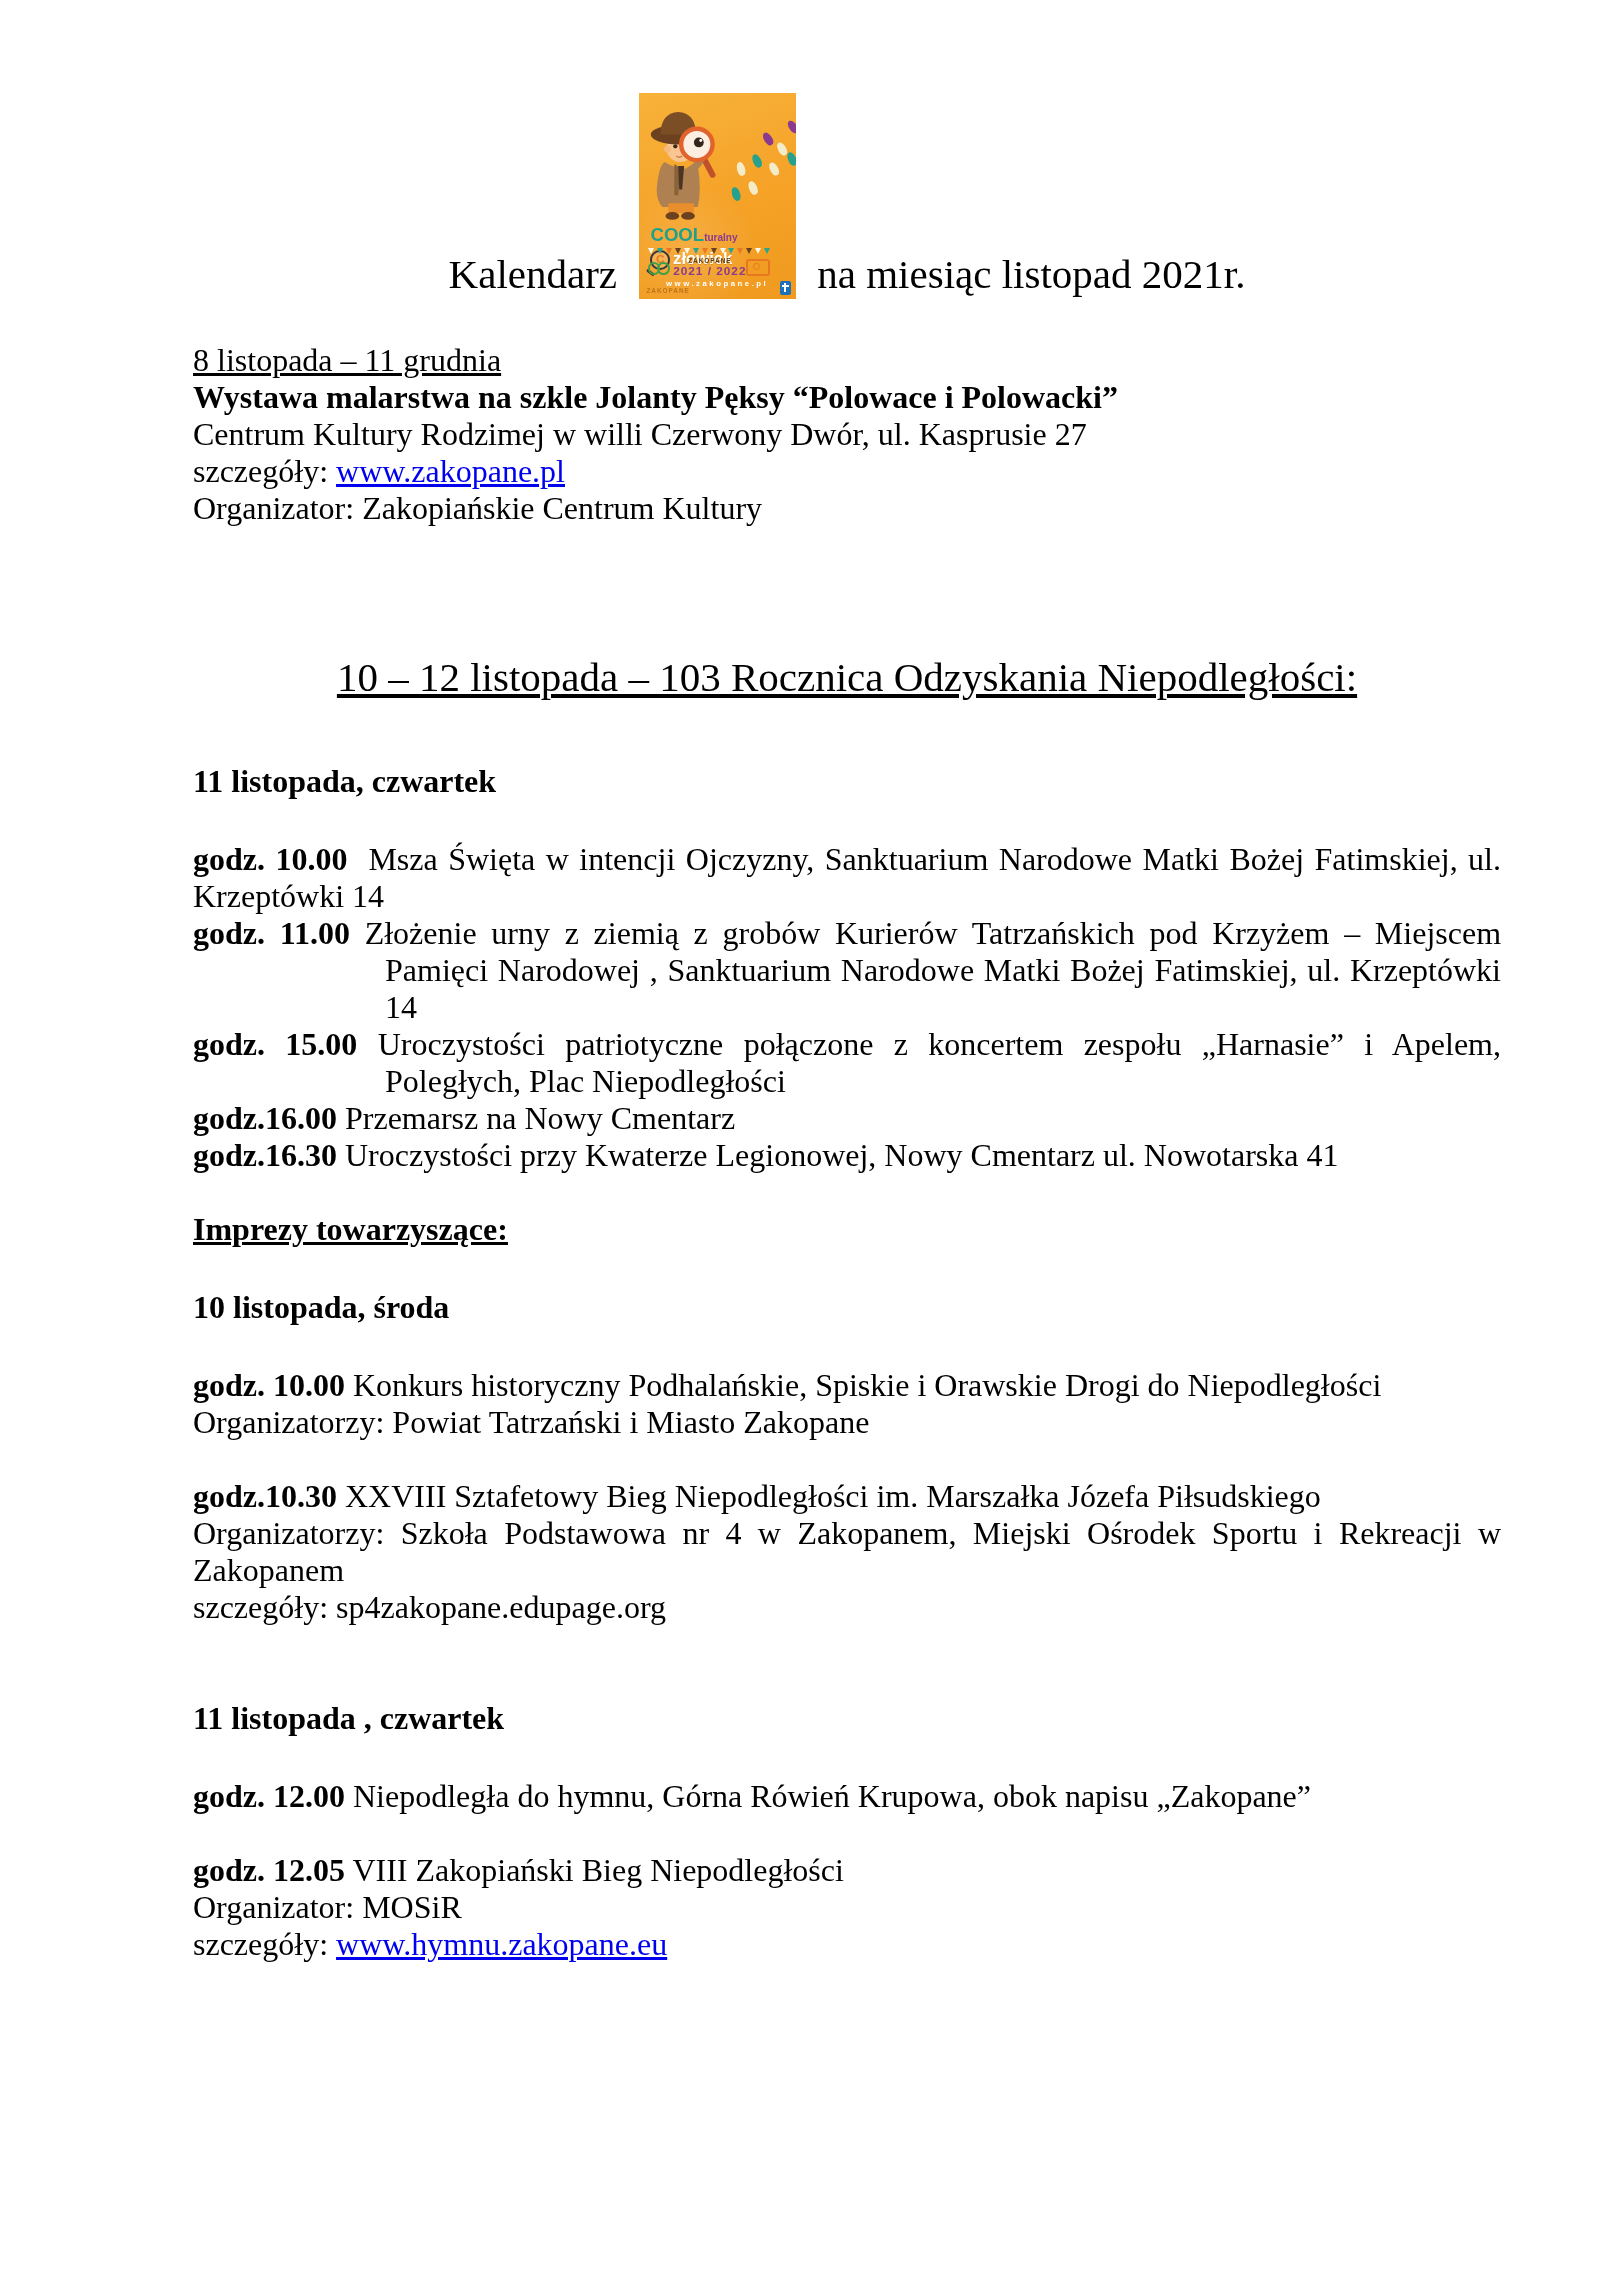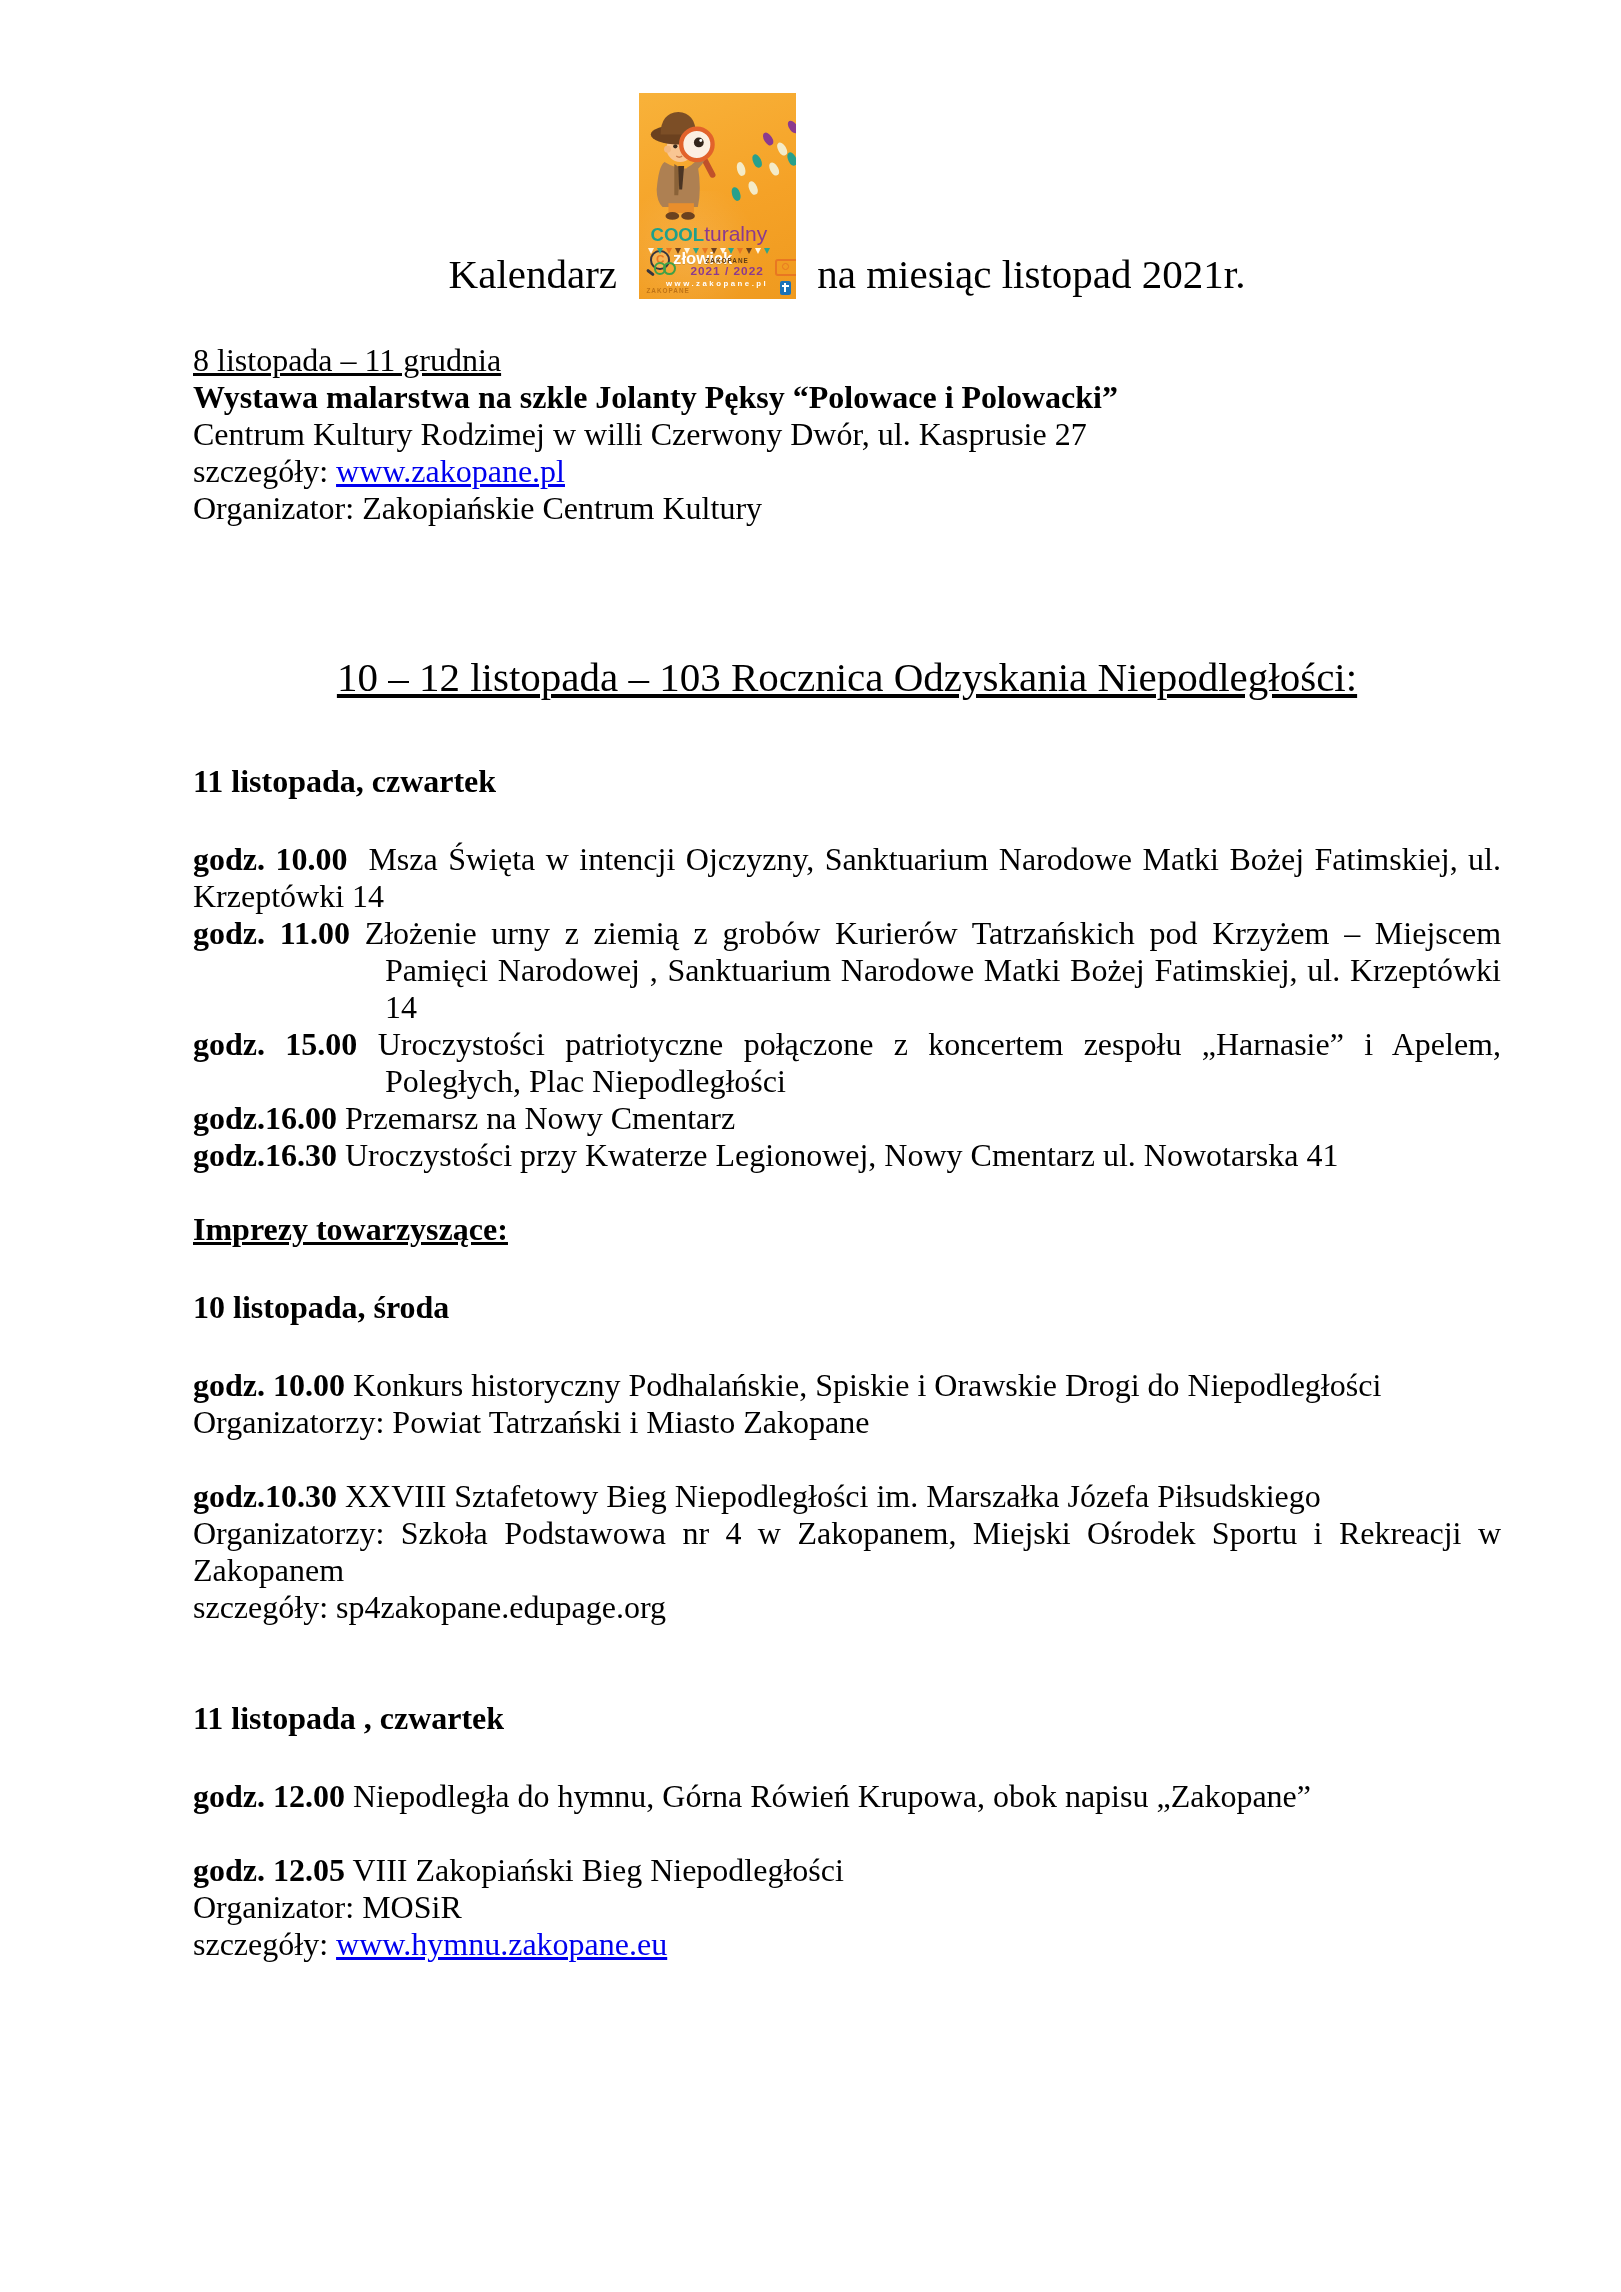--- a/index.html
+++ b/index.html
@@ -36,35 +36,35 @@
     font-family:"Liberation Sans","DejaVu Sans",sans-serif;
   }
   .poster .swirl{
     position:absolute;left:-29px;bottom:-9.8px;width:157px;height:118px;
     background:radial-gradient(circle,rgba(255,255,255,0.14) 0%,rgba(255,255,255,0) 70%);
   }
   .p-boy{position:absolute;left:2px;top:11.8px;}
   .fp{position:absolute;width:7.8px;height:13.7px;border-radius:50% 50% 45% 45%;}
   .p-brand{position:absolute;left:11.8px;top:114px;width:137px;line-height:1;white-space:nowrap;}
   .p-cool{font-weight:bold;font-size:18.6px;color:#1FA08C;letter-spacing:0;}
-  .p-turalny{font-weight:normal;font-size:21px;color:#8B3A8F;}
+  .p-turalny{font-weight:bold;font-size:10px;color:#8B3A8F;}
   .brand-line2{display:flex;align-items:center;margin-top:2px;}
   .p-mag{
     position:relative;display:inline-flex;align-items:center;justify-content:center;
     width:15.7px;height:15.7px;border:2.5px solid #35353F;border-radius:50%;
     font-size:11.8px;font-weight:bold;color:#E87722;background:rgba(255,255,255,0.15);
   }
   .p-mag::after{
     content:"";position:absolute;left:-6.9px;bottom:-5.9px;width:8.8px;height:2.9px;
     background:#35353F;border-radius:2px;transform:rotate(38deg);
   }
   .p-zlowiek{font-weight:bold;font-size:16.7px;color:#FFFFFF;margin-left:2.9px;text-shadow:0 1px 0 rgba(0,0,0,0.12);}
   .p-bunting{position:absolute;left:9.8px;top:155px;display:flex;gap:2.9px;}
   .p-bunting i{display:block;width:0;height:0;border-left:3.9px solid transparent;border-right:3.9px solid transparent;border-top:6.9px solid currentColor;}
-  .p-mid{position:absolute;left:15px;top:165px;width:145px;display:flex;align-items:center;justify-content:space-between;}
+  .p-mid{position:absolute;left:9px;top:165px;width:145px;display:flex;align-items:center;}
   .binoc{position:relative;width:25.5px;height:12.7px;}
   .binoc i{position:absolute;top:1px;width:8.8px;height:8.8px;border:2px solid #3FA047;border-radius:50%;}
   .binoc i:first-child{left:0;}
   .binoc i:last-child{right:2.9px;}
   .cam{position:relative;width:19.6px;height:12.7px;border:2px solid #E87722;border-radius:2.9px;}
   .cam::before{content:"";position:absolute;left:4.9px;top:2px;width:4.9px;height:4.9px;border:1.5px solid #E87722;border-radius:50%;}
   .p-mid-center{text-align:center;line-height:1.05;}
   .p-city{font-size:6.4px;font-weight:bold;color:#5C3A15;letter-spacing:1px;}
   .p-season{font-size:11.8px;font-weight:bold;color:#8B3A8F;letter-spacing:1px;}
   .p-url{position:absolute;left:0;top:187px;width:100%;text-align:center;font-size:7.8px;font-weight:bold;color:#FFFFFF;letter-spacing:2.5px;}

